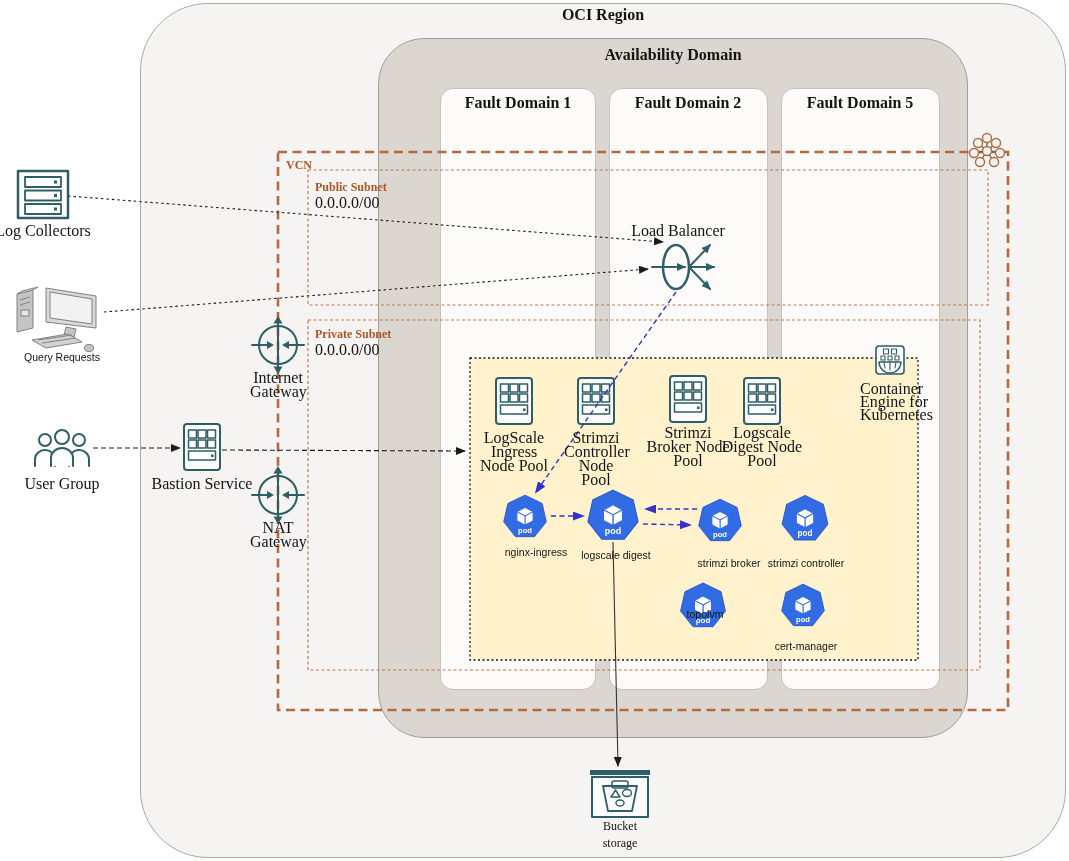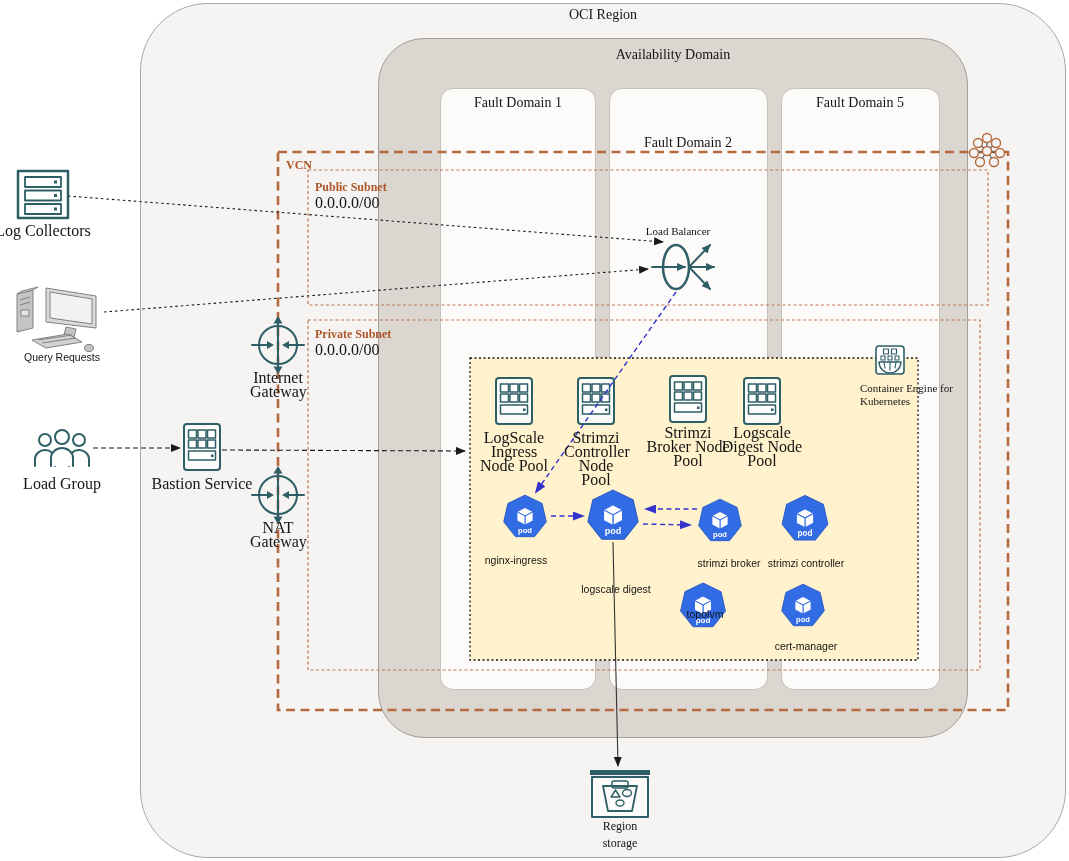--- a/index.html
+++ b/index.html
@@ -7,25 +7,25 @@
           font-family:"Liberation Serif",serif;}
   .box{position:absolute;box-sizing:border-box;}
   .oci{left:140px;top:3px;width:926px;height:855px;border:1px solid #aca7a2;border-radius:68px;background:#f5f4f2;}
   .ad{left:378px;top:38px;width:590px;height:700px;border:1px solid #a39e97;border-radius:46px;background:#dbd6cf;}
   .fd{top:88px;height:602px;border:1px solid #c5c1bb;border-radius:13px;background:#fcfbfa;}
   .fd1{left:440px;width:156px;} .fd2{left:609px;width:159px;} .fd3{left:781px;width:159px;}
   svg.overlay{position:absolute;left:0;top:0;z-index:5;}
   .lbl{position:absolute;z-index:10;color:#141414;font-size:16px;line-height:14px;
        text-align:center;transform:translateX(-50%);}
   .nw{white-space:nowrap;}
-  .bold{font-weight:normal;font-size:14px;}
+  .bold{font-weight:bold;font-size:16px;}
   .orange{color:#ad5428;font-weight:bold;font-size:12px;transform:none;text-align:left;}
   .plain{transform:none;text-align:left;}
   .sans{font-family:Liberation Sans, sans-serif;font-size:10.5px;}
-  .small{font-size:11px;}
+  .small{font-size:16px;}
   
   .tk{stroke:#2e5e66;fill:none;stroke-linejoin:round;stroke-linecap:round;}
   .tfill{fill:#2e5e66;stroke:none;}
   .ibg{fill:#fbfbf9;}
   .wbg{fill:#ffffff;}
   .gray-s{stroke:#818181;stroke-width:1;}
   .podtxt{font:bold 8px "Liberation Sans",sans-serif;fill:#ffffff;text-anchor:middle;}
 </style>
 </head>
 <body>
@@ -241,44 +241,44 @@
       <line x1="551" y1="516" x2="583" y2="516" stroke="#3333cc" stroke-width="1.4" stroke-dasharray="5,3.5" marker-end="url(#mBlue)"></line>
       <line x1="697" y1="509" x2="646" y2="509" stroke="#3333cc" stroke-width="1.4" stroke-dasharray="5,3.5" marker-end="url(#mBlue)"></line>
       <line x1="643" y1="524" x2="690" y2="525" stroke="#3333cc" stroke-width="1.4" stroke-dasharray="5,3.5" marker-end="url(#mBlue)"></line>
       <line x1="613" y1="542" x2="618" y2="766" stroke="#333333" stroke-width="1.1" marker-end="url(#mB)"></line>
     </g>
   </svg>
 
   <div class="lbl bold nw" style="left:603px;top:8px;">OCI Region</div>
   <div class="lbl bold nw" style="left:673px;top:48px;">Availability Domain</div>
   <div class="lbl bold nw" style="left:518px;top:96px;">Fault Domain 1</div>
-  <div class="lbl bold nw" style="left:688px;top:96px;margin-top:40px;">Fault Domain 2</div>
+  <div class="lbl bold nw" style="left:688px;top:96px;">Fault Domain 2</div>
   <div class="lbl bold nw" style="left:860px;top:96px;">Fault Domain 5</div>
 
   <div class="lbl orange nw" style="left:286px;top:158px;">VCN</div>
   <div class="lbl orange nw" style="left:315px;top:180px;">Public Subnet</div>
   <div class="lbl plain nw" style="left:315px;top:196px;">0.0.0.0/00</div>
   <div class="lbl orange nw" style="left:315px;top:327px;">Private Subnet</div>
   <div class="lbl plain nw" style="left:315px;top:343px;">0.0.0.0/00</div>
 
   <div class="lbl nw" style="left:43px;top:224px;">Log Collectors</div>
   <div class="lbl sans nw" style="left:62px;top:350px;">Query Requests</div>
-  <div class="lbl nw" style="left:62px;top:477px;">Load Group</div>
+  <div class="lbl nw" style="left:62px;top:477px;">User Group</div>
   <div class="lbl nw" style="left:202px;top:477px;text-align:center;">Bastion Service</div>
   <div class="lbl" style="left:278px;top:371px;width:56px;">Internet Gateway</div>
   <div class="lbl" style="left:278px;top:521px;width:56px;">NAT Gateway</div>
   <div class="lbl nw small" style="left:678px;top:224px;">Load Balancer</div>
 
   <div class="lbl" style="left:514px;top:431px;width:80px;">LogScale Ingress Node Pool</div>
   <div class="lbl" style="left:596px;top:431px;width:64px;">Strimzi Controller Node Pool</div>
   <div class="lbl" style="left:688px;top:426px;width:88px;">Strimzi Broker Node Pool</div>
   <div class="lbl" style="left:762px;top:426px;width:96px;">Logscale Digest Node Pool</div>
   <div class="lbl plain small" style="left:860px;top:382px;width:104px;line-height:13px;">Container Engine for Kubernetes</div>
 
-  <div class="lbl sans nw" style="left:516px;top:545px;margin-top:8px;">nginx-ingress</div>
-  <div class="lbl sans nw" style="left:616px;top:548px;margin-top:34px;">logscale digest</div>
+  <div class="lbl sans nw" style="left:536px;top:545px;">nginx-ingress</div>
+  <div class="lbl sans nw" style="left:616px;top:548px;">logscale digest</div>
   <div class="lbl sans nw" style="left:729px;top:556px;">strimzi broker</div>
   <div class="lbl sans nw" style="left:806px;top:556px;">strimzi controller</div>
   <div class="lbl sans nw" style="left:705px;top:607px;">topolvm</div>
   <div class="lbl sans nw" style="left:806px;top:639px;">cert-manager</div>
 
-  <div class="lbl" style="left:620px;top:818px;width:56px;font-size:12px;line-height:17px;">Region storage</div>
+  <div class="lbl" style="left:620px;top:818px;width:56px;font-size:12px;line-height:17px;">Bucket storage</div>
 </div>
 
 </body></html>

